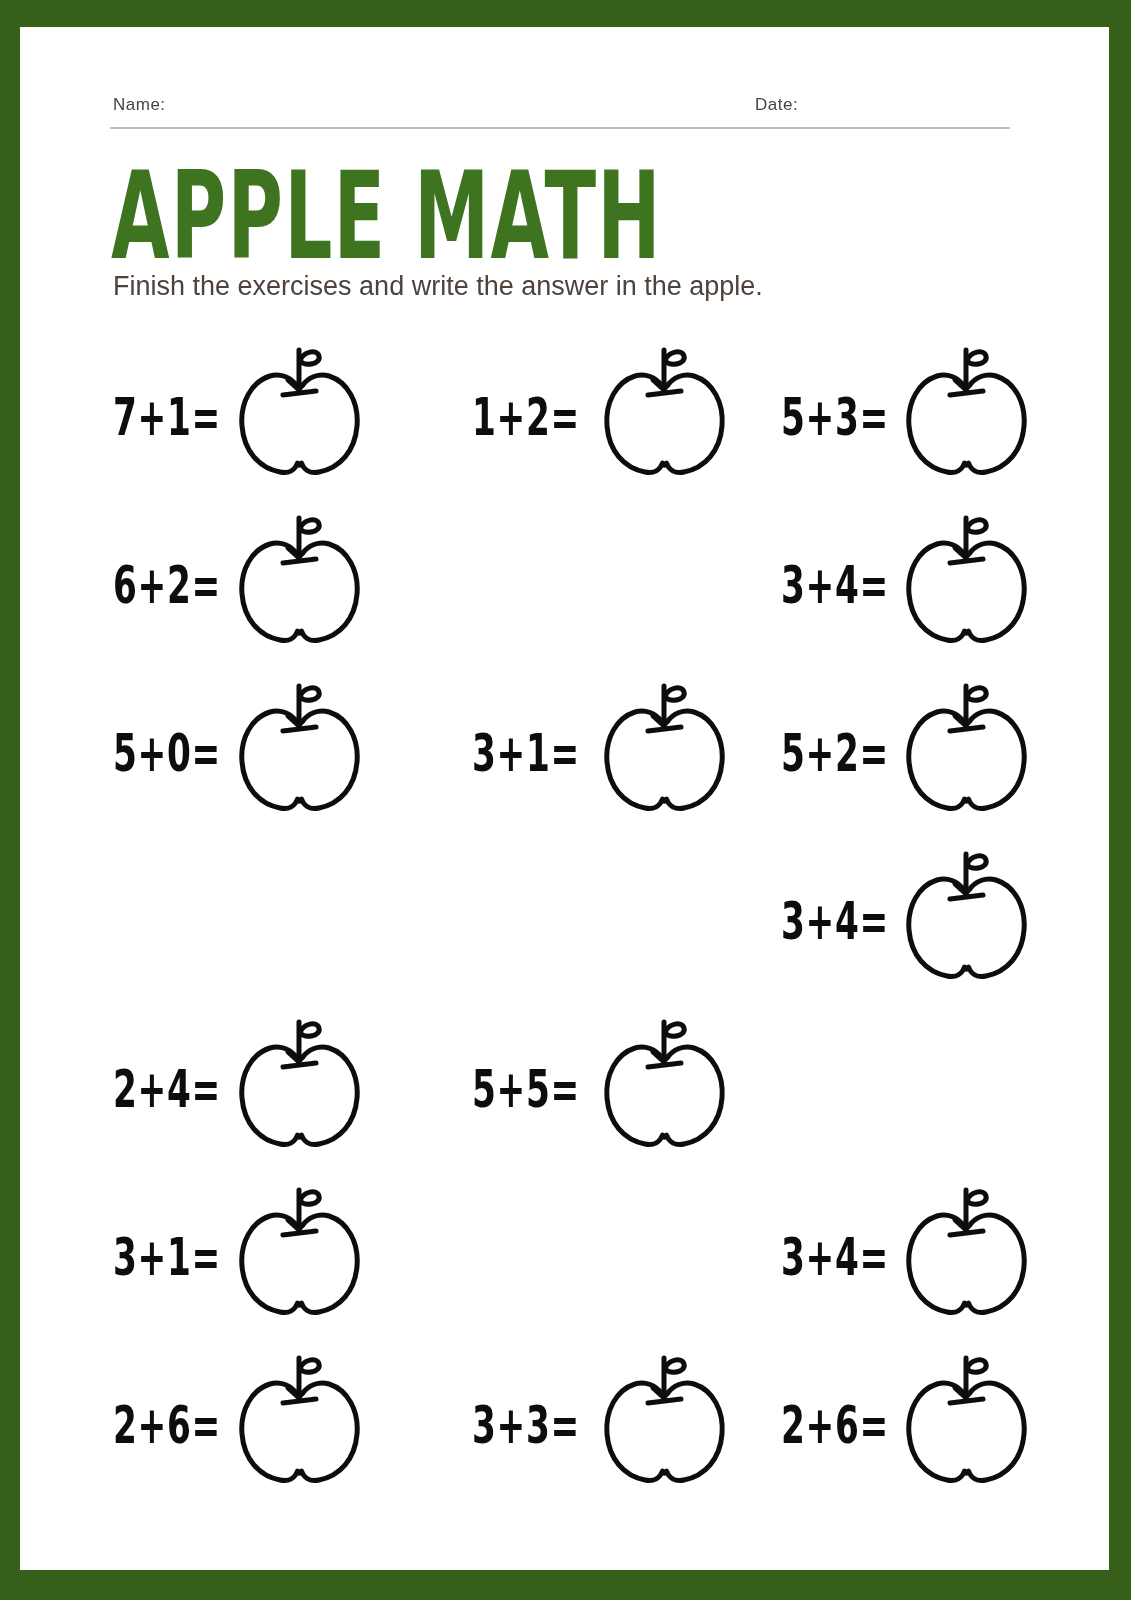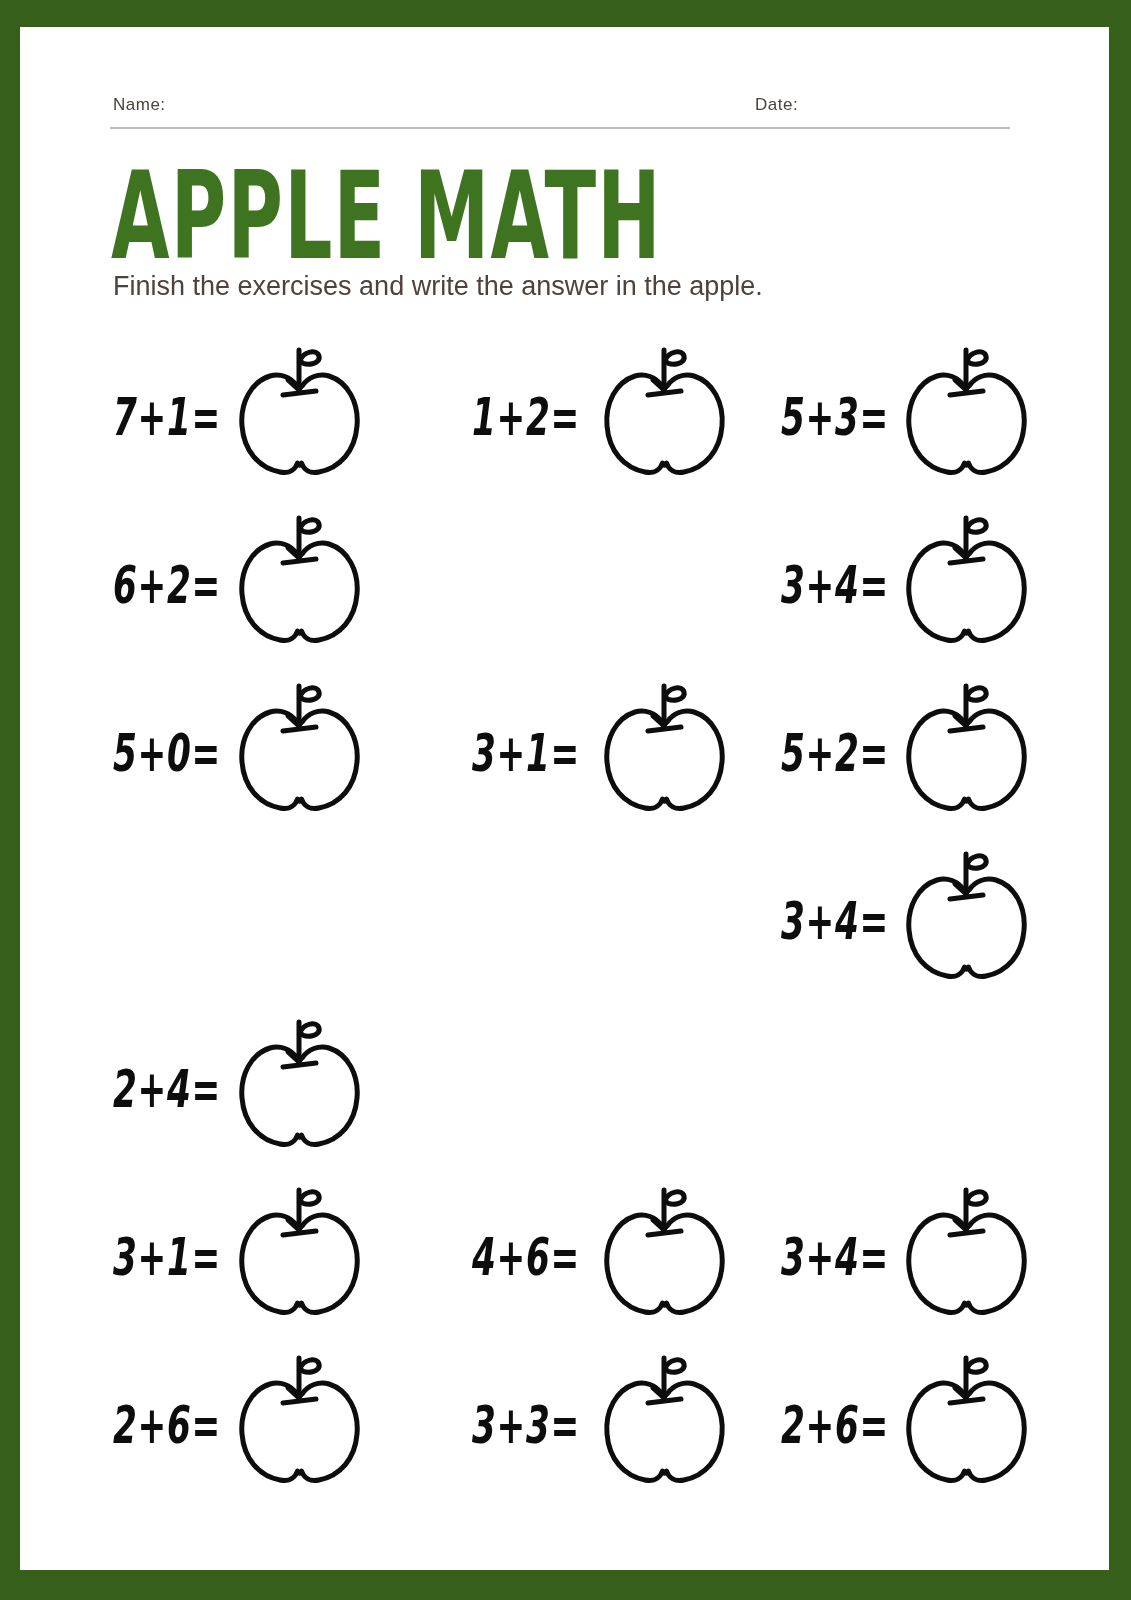--- a/index.html
+++ b/index.html
@@ -28,21 +28,21 @@
     font-size:122px; line-height:1; letter-spacing:2px; white-space:nowrap;
     color:var(--title-green,#3e7420);
     transform:scaleX(0.62); transform-origin:left top;
   }
   .subtitle {
     position:absolute; left:93px; top:243px; margin:0;
     font-size:27px; line-height:1.2; color:var(--subtitle-brown,#4e423c);
   }
   .grid { position:absolute; left:93px; top:313px; width:996px; height:1176px; }
   .row { position:relative; height:168px; }
-  .cell { position:absolute; top:0; height:168px;font-style:italic; }
+  .cell { position:absolute; top:0; height:168px; }
   .cell.c0 { left:0;     width:327px; }
   .cell.c1 { left:327px; width:317px;margin-left:32px; }
   .cell.c2 { left:644px; width:352px;margin-left:24px; }
   .plabel {
     position:absolute; left:0; top:51px;
     font-family:"DejaVu Sans", sans-serif; font-weight:bold;
     font-size:52px; line-height:1; letter-spacing:1px; white-space:nowrap;
     color:var(--problem-black,#0d0d0d);
     transform:scaleX(0.66); transform-origin:left top;
   }
@@ -169,34 +169,34 @@
         <div class="cell c0">
           <span class="plabel">2+4=</span>
           <svg class="apple" viewBox="0 0 125 132" width="125" height="132" aria-hidden="true">
     <path class="ap" d="M60,40 C54,31 43,27 33,30 C14,36 3,57 5,80 C7,105 22,122 43,126 C52,128 58,124 60.5,117 C61.5,120 63.5,120 64.5,117 C67,124 73,128 82,126 C103,122 118,105 120,80 C122,57 111,36 92,30 C82,27 71,31 65,40 C63.5,42.5 61.5,42.5 60,40 Z"></path>
     <path class="ap" d="M62,44 L62,4"></path>
     <path class="ap" d="M63,15 C66,5 80,3 82,10 C84,18 69,21 63,15 Z"></path>
     <path class="ap" d="M62,44 L51,34"></path>
     <path class="ap" d="M46,49 L79,45"></path>
   </svg>
         </div>
+        <div class="cell c1">
+          <span class="plabel">5+5=</span>
+          <svg class="apple" viewBox="0 0 125 132" width="125" height="132" aria-hidden="true">
+    <path class="ap" d="M60,40 C54,31 43,27 33,30 C14,36 3,57 5,80 C7,105 22,122 43,126 C52,128 58,124 60.5,117 C61.5,120 63.5,120 64.5,117 C67,124 73,128 82,126 C103,122 118,105 120,80 C122,57 111,36 92,30 C82,27 71,31 65,40 C63.5,42.5 61.5,42.5 60,40 Z"></path>
+    <path class="ap" d="M62,44 L62,4"></path>
+    <path class="ap" d="M63,15 C66,5 80,3 82,10 C84,18 69,21 63,15 Z"></path>
+    <path class="ap" d="M62,44 L51,34"></path>
+    <path class="ap" d="M46,49 L79,45"></path>
+  </svg>
+        </div>
       </div>
       <div class="row">
         <div class="cell c0">
           <span class="plabel">3+1=</span>
-          <svg class="apple" viewBox="0 0 125 132" width="125" height="132" aria-hidden="true">
-    <path class="ap" d="M60,40 C54,31 43,27 33,30 C14,36 3,57 5,80 C7,105 22,122 43,126 C52,128 58,124 60.5,117 C61.5,120 63.5,120 64.5,117 C67,124 73,128 82,126 C103,122 118,105 120,80 C122,57 111,36 92,30 C82,27 71,31 65,40 C63.5,42.5 61.5,42.5 60,40 Z"></path>
-    <path class="ap" d="M62,44 L62,4"></path>
-    <path class="ap" d="M63,15 C66,5 80,3 82,10 C84,18 69,21 63,15 Z"></path>
-    <path class="ap" d="M62,44 L51,34"></path>
-    <path class="ap" d="M46,49 L79,45"></path>
-  </svg>
-        </div>
-        <div class="cell c1">
-          <span class="plabel">4+6=</span>
           <svg class="apple" viewBox="0 0 125 132" width="125" height="132" aria-hidden="true">
     <path class="ap" d="M60,40 C54,31 43,27 33,30 C14,36 3,57 5,80 C7,105 22,122 43,126 C52,128 58,124 60.5,117 C61.5,120 63.5,120 64.5,117 C67,124 73,128 82,126 C103,122 118,105 120,80 C122,57 111,36 92,30 C82,27 71,31 65,40 C63.5,42.5 61.5,42.5 60,40 Z"></path>
     <path class="ap" d="M62,44 L62,4"></path>
     <path class="ap" d="M63,15 C66,5 80,3 82,10 C84,18 69,21 63,15 Z"></path>
     <path class="ap" d="M62,44 L51,34"></path>
     <path class="ap" d="M46,49 L79,45"></path>
   </svg>
         </div>
         <div class="cell c2">
           <span class="plabel">3+4=</span>

